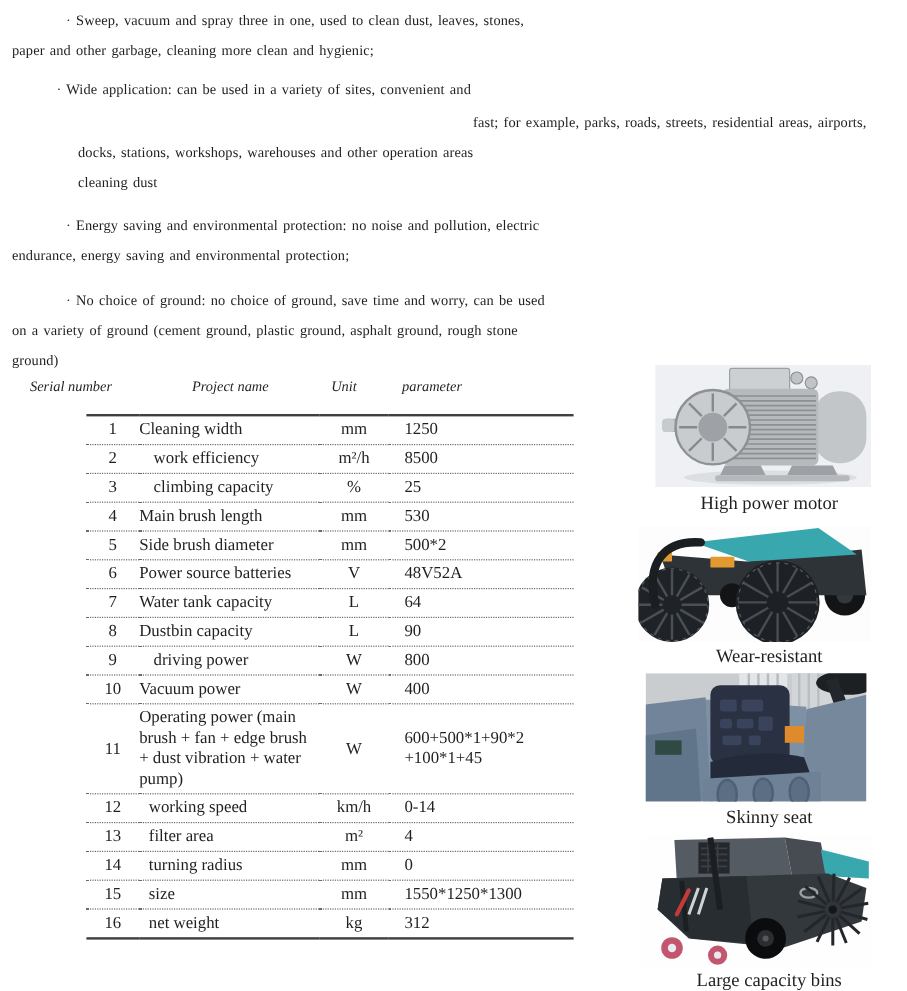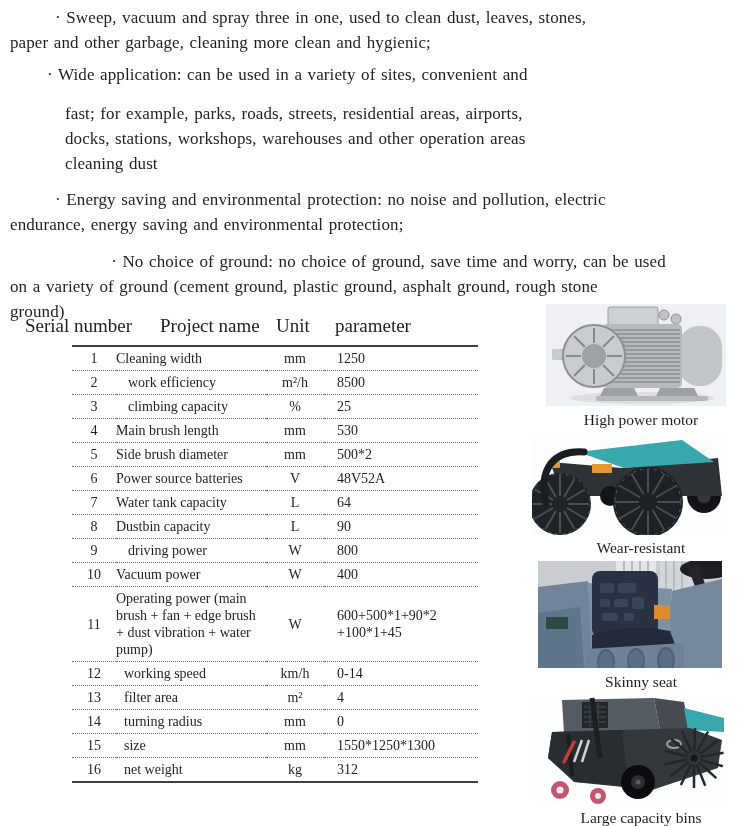--- a/index.html
+++ b/index.html
@@ -4,34 +4,34 @@
 <style>
   html,body { margin:0; padding:0; background:#fff; }
   .page {
     position:relative; width:756px; height:826px; background:#fff;
     font-family:"Liberation Serif", serif; color:#1f1f1f; overflow:hidden;
   }
   
   .text-block { position:absolute; top:5px; left:10px; width:712px; }
   .para { margin:0 0 7px 0; }
   .para .line {
-    font-size:17px; line-height:25px; white-space:nowrap;
+    font-size:12px; line-height:25px; white-space:nowrap;
     word-spacing:1.2px; letter-spacing:0.1px;
   }
   .p1 .l0 { padding-left:45px; }
   .p2 .l0 { padding-left:37px; }
   .p2 .l1, .p2 .l2, .p2 .l3 { padding-left:55px; }
-  .p2 .l1 { margin-top:14px; }
+  .p2 .l1 { margin-top:3px;text-align:right; }
   .p3 { margin-top:11px; }
   .p3 .l0 { padding-left:45px; }
   .p4 { margin-top:12px; }
-  .p4 .l0 { padding-left:45px;text-align:center; }
+  .p4 .l0 { padding-left:45px; }
   
   .spec { position:absolute; left:25px; top:312px; width:442px; }
-  .spec-header { position:relative; height:33px; font-size:19px; }
+  .spec-header { position:relative; height:33px; font-size:12px;font-style:italic; }
   .spec-header span { position:absolute; top:3px; white-space:nowrap; }
   .h-serial { left:0; }
   .h-project { left:135px; }
   .h-unit { left:251px;text-align:right; }
   .h-param { left:310px; }
   table.spec-table {
     margin-left:47px; width:393px; border-collapse:collapse;
     font-size:14px; table-layout:fixed;
     border-top:2px solid #3f3f3f; border-bottom:2px solid #3f3f3f;
   }

